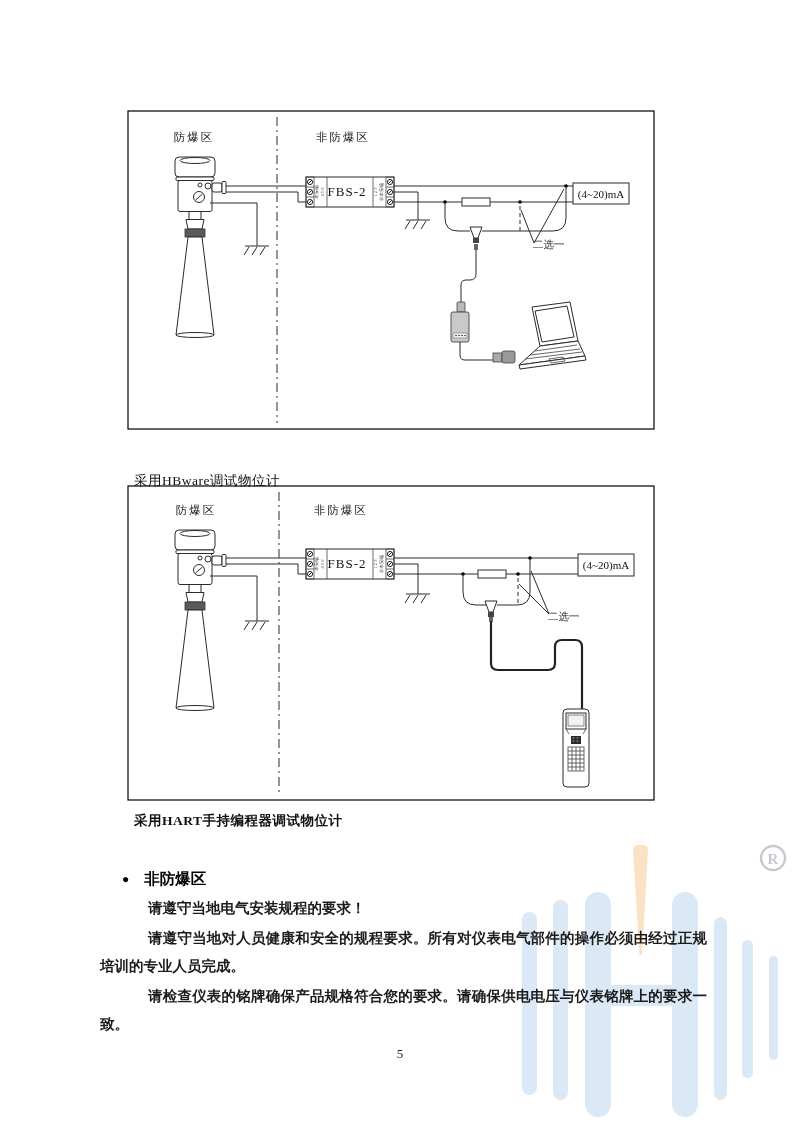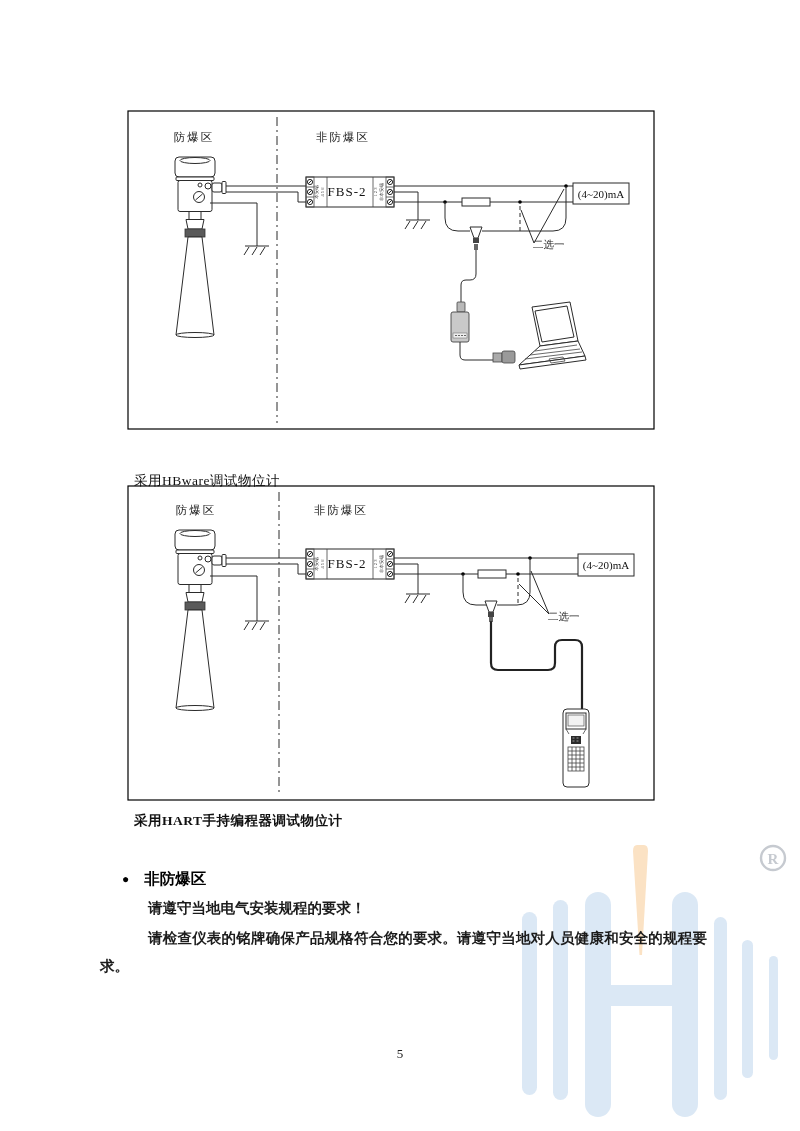--- a/index.html
+++ b/index.html
@@ -286,16 +286,17 @@
     <text x="773" y="863.5" font-size="15" font-weight="bold" fill="#c6cad0" text-anchor="middle">R</text>
   </g>
 </svg>
 
 <div class="safety">
   <div class="safety-heading">
     <span class="bullet">●</span>
     <span>非防爆区</span>
   </div>
   <p>请遵守当地电气安装规程的要求！</p>
-  <p>请检查仪表的铭牌确保产品规格符合您的要求。请遵守当地对人员健康和安全的规程要求。</p>
+  <p>请遵守当地对人员健康和安全的规程要求。所有对仪表电气部件的操作必须由经过正规培训的专业人员完成。</p>
+  <p>请检查仪表的铭牌确保产品规格符合您的要求。请确保供电电压与仪表铭牌上的要求一致。</p>
 </div>
 
 <div class="page-number">5</div>
 
 </body></html>

